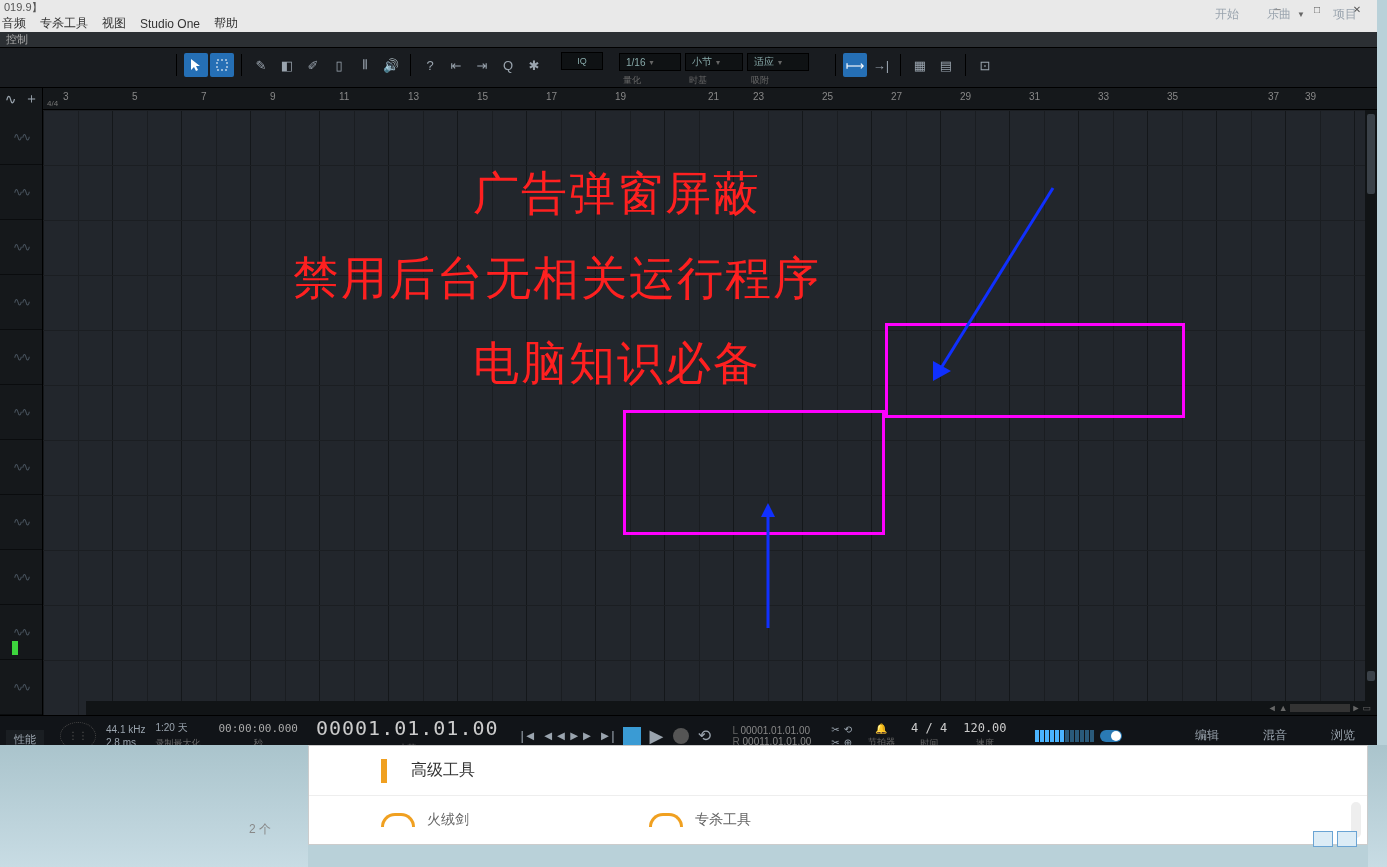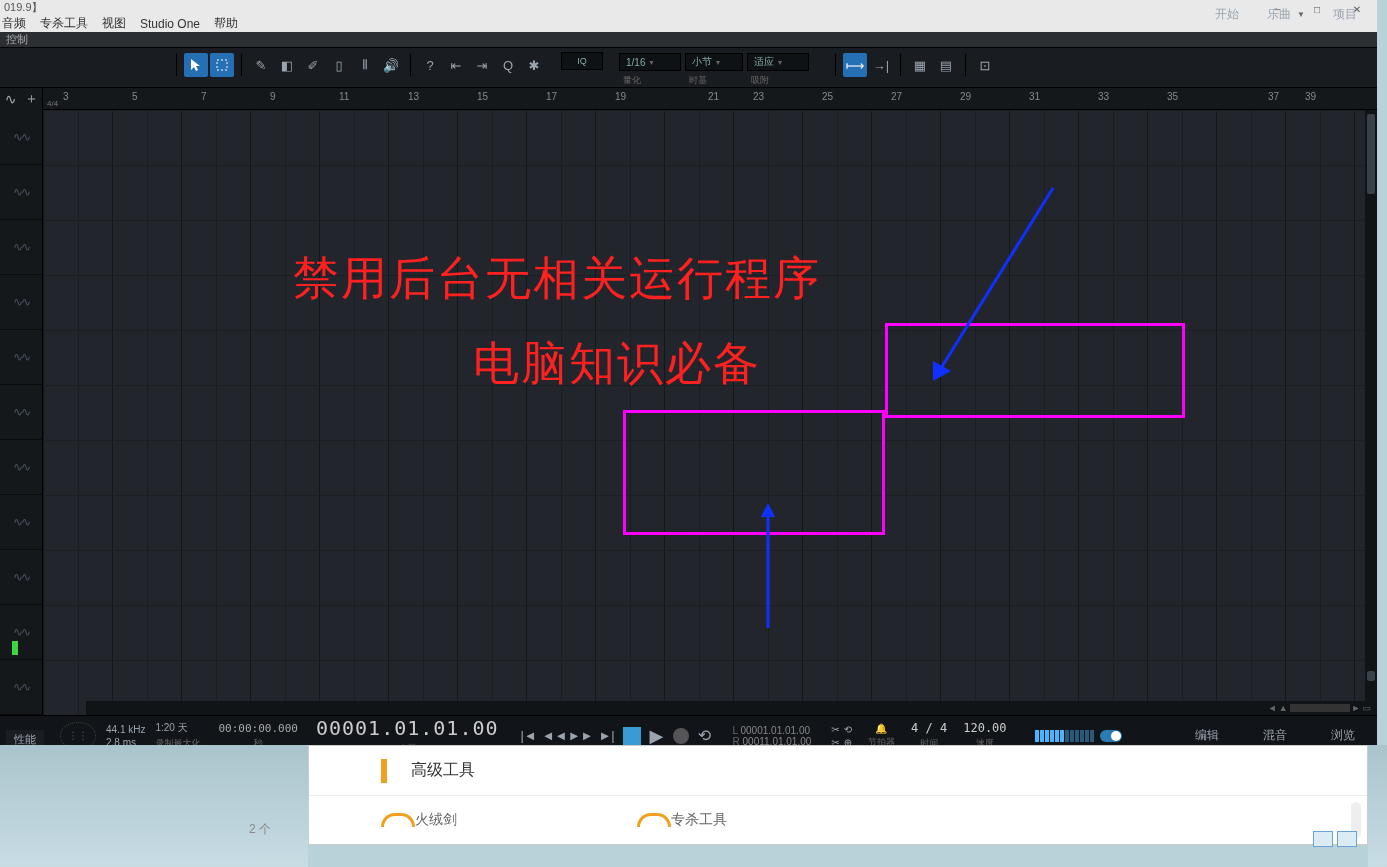--- a/index.html
+++ b/index.html
@@ -73,21 +73,21 @@
 .tp-switch{ width:22px; height:12px; background:#2a7ab4; border-radius:6px; margin-left:6px; position:relative;}
 .tp-switch::after{content:'';position:absolute;right:1px;top:1px;width:10px;height:10px;background:#fff;border-radius:50%;}
 .tp-right { position:absolute; right:10px; display:flex; gap:20px;}
 .tp-rbtn { font-size:12px; color:#9aa4ae; padding:4px 12px;}
 .perf-btn { position:absolute; left:6px; bottom:6px; font-size:11px; color:#9aa4ae; background:#1a1e22; padding:2px 8px;}
 .bottom-panel { position:absolute; left:308px; top:745px; width:1060px; height:100px; background:#fff; border:1px solid #ccc; display:flex; flex-direction:column;}
 .bp-row1 { height:50px; display:flex; align-items:center; padding-left:72px; border-bottom:1px solid #eee;}
 .bp-bar { width:6px; height:24px; background:#f0a020; margin-right:24px;}
 .bp-title { font-size:16px; color:#333;}
 .bp-row2 { flex:1; display:flex; align-items:center; padding-left:72px; gap:40px; position:relative;}
-.bp-item { display:flex; align-items:center; }
+.bp-item { display:flex; align-items:center; gap:12px;}
 .bp-ico { width:34px; height:14px; border:3px solid #f0a020; border-bottom:none; border-radius:18px 18px 0 0;}
 .bp-itxt { font-size:14px; color:#666;}
 .bp-count { position:absolute; left:-60px; bottom:6px; font-size:12px; color:#888;}
 .bp-scroll { position:absolute; right:6px; top:6px; bottom:6px; width:10px; background:#eee; border-radius:5px;}
 .view-icons { position:absolute; right:30px; bottom:20px; display:flex; gap:4px;}
 .vicon { width:20px; height:16px; border:1px solid #6aa4d4; background:#dcecf6;}
 .desktop-strip { position:absolute; left:0; top:745px; width:308px; height:122px; background:linear-gradient(#aac4cc,#c8dce4);}
 .desktop-strip2 { position:absolute; right:0; top:745px; width:19px; height:122px; background:linear-gradient(#aac4cc,#c8dce4);}
 .tri-dd::after{content:'▾';font-size:8px;color:#666;margin-left:4px}
 </style>
@@ -292,20 +292,21 @@
           <div class="hline" style="top: 165px;"></div>
           <div class="hline" style="top: 220px;"></div>
           <div class="hline" style="top: 275px;"></div>
           <div class="hline" style="top: 330px;"></div>
           <div class="hline" style="top: 385px;"></div>
           <div class="hline" style="top: 440px;"></div>
           <div class="hline" style="top: 495px;"></div>
           <div class="hline" style="top: 550px;"></div>
         </div>
 
+      <div class="overlay-text" style="top:75px;left:430px">广告弹窗屏蔽</div>
       <div class="overlay-text" style="top:160px;left:250px">禁用后台无相关运行程序</div>
       <div class="overlay-text" style="top:245px;left:430px">电脑知识必备</div>
 
       <div class="magenta-box" style="left:580px;top:322px;width:262px;height:125px"></div>
       <div class="magenta-box" style="left:842px;top:235px;width:300px;height:95px"></div>
 
       <svg class="blue-arrow" style="left:710px;top:415px" width="30" height="130">
         <line x1="15" y1="125" x2="15" y2="8" stroke="#1030ff" stroke-width="3"></line>
         <polygon points="15,0 8,14 22,14" fill="#1030ff"></polygon>
       </svg>

